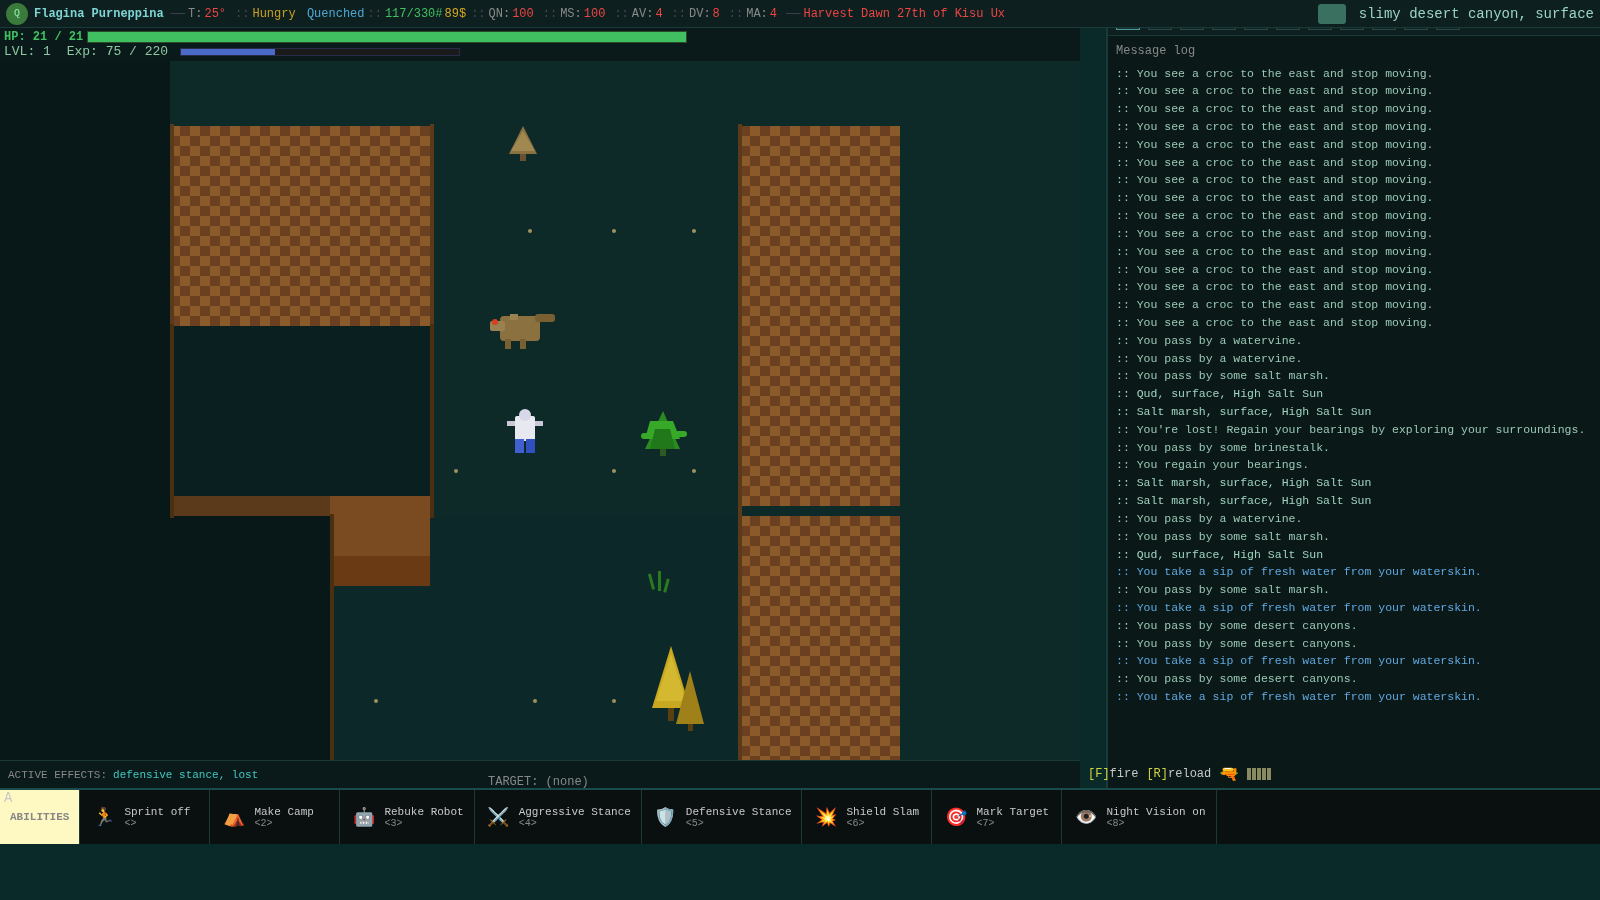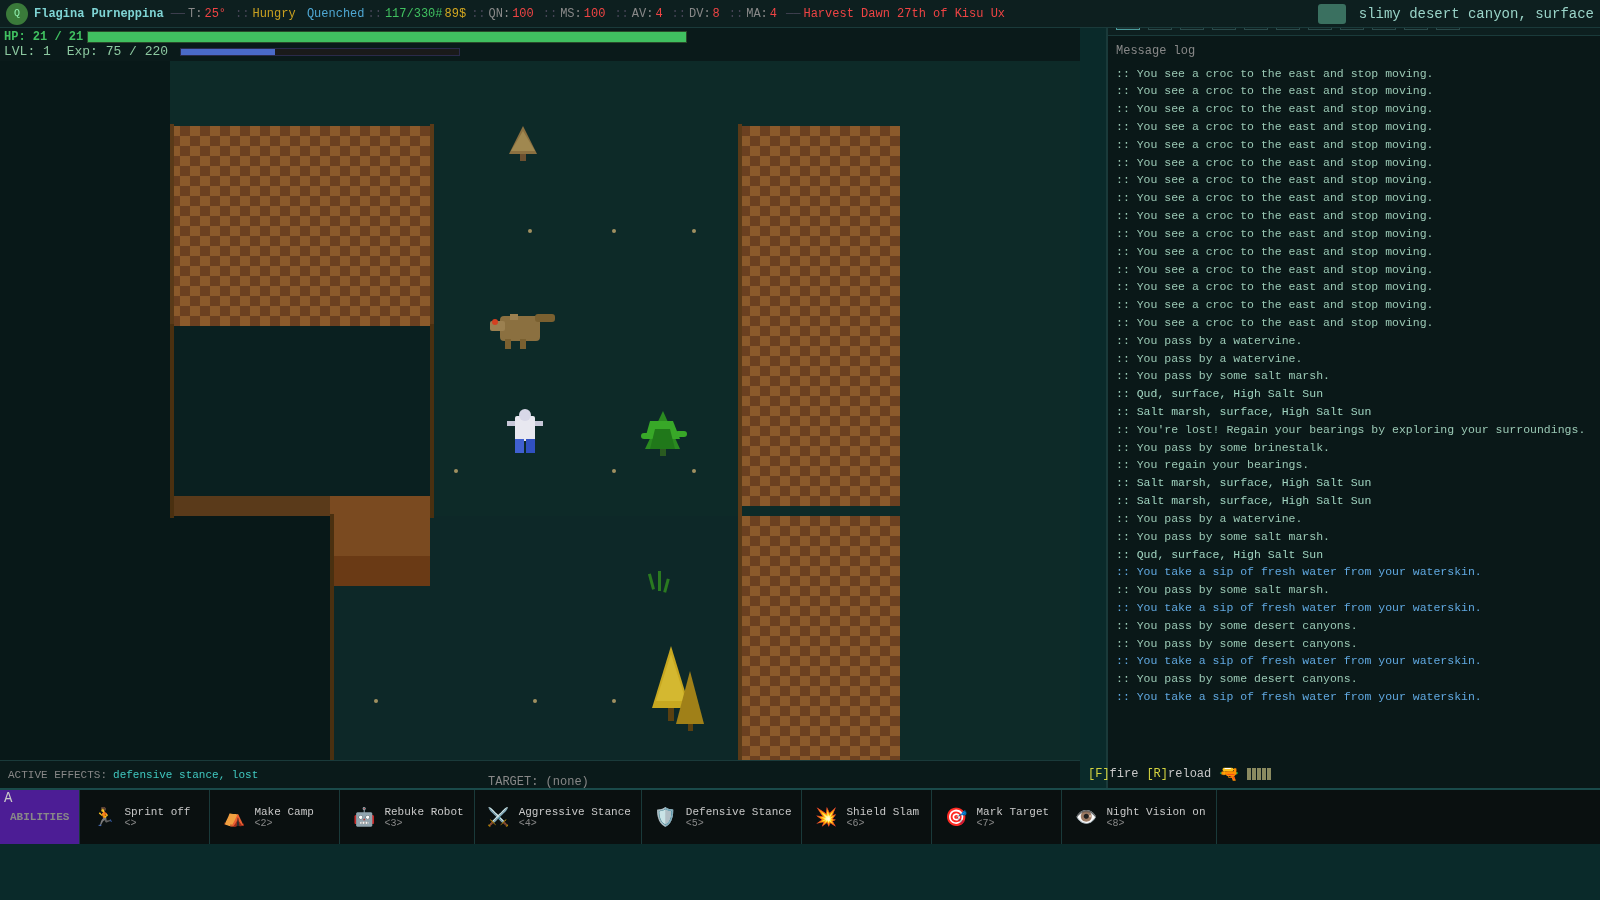--- a/index.html
+++ b/index.html
@@ -160,21 +160,21 @@
       align-items: stretch;
       z-index: 10;
     }
     #abilities-label {
       display: flex;
       align-items: center;
       padding: 0 10px;
       color: #888;
       font-size: 11px;
       font-weight: bold;
-      background: #4c1d95;
+      background: #fef9c3;
       border-right: 1px solid #1a3a3a;
       min-width: 80px;
     }
     .ability-btn {
       display: flex;
       align-items: center;
       padding: 4px 10px;
       border-right: 1px solid #1a3a3a;
       cursor: pointer;
       gap: 6px;

